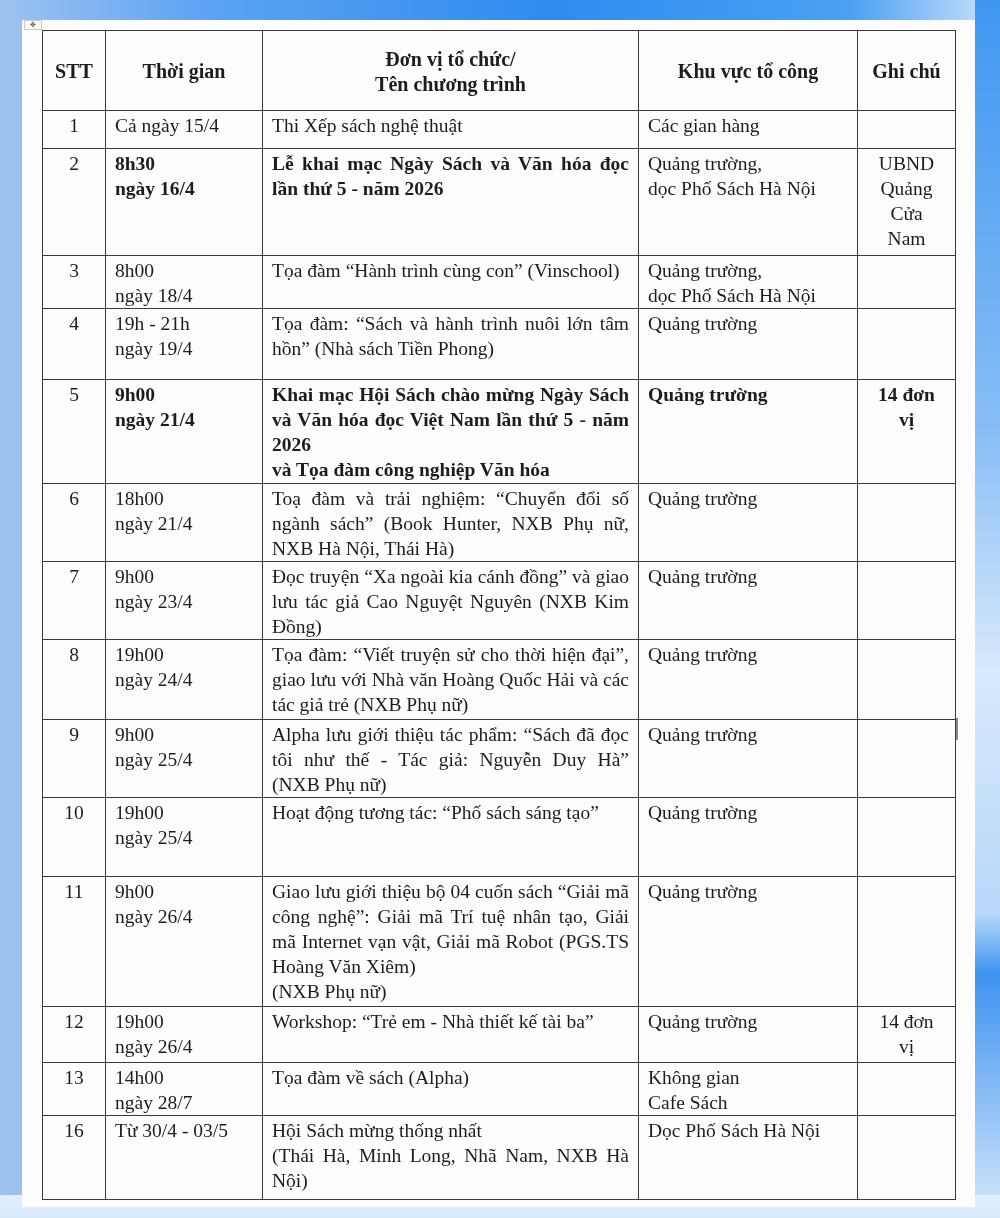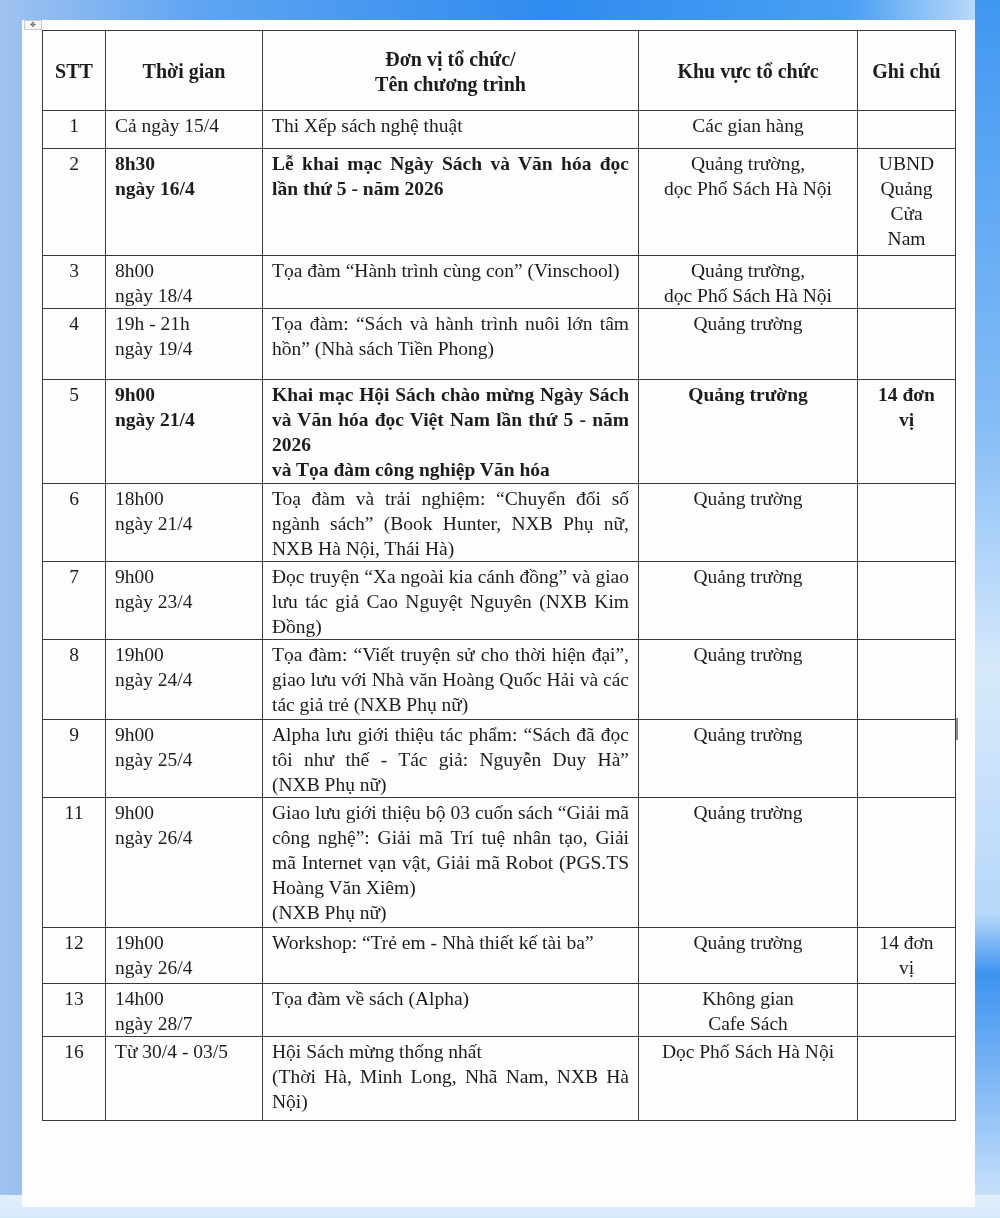--- a/index.html
+++ b/index.html
@@ -67,21 +67,21 @@
     text-align: center;
     vertical-align: middle;
     font-size: 20px;
   }
   col.c-stt { width: 63px; }
   col.c-time { width: 157px; }
   col.c-prog { width: 376px; }
   col.c-area { width: 219px; }
   col.c-note { width: 98px; }
   td.stt { text-align: center; padding-left: 2px; padding-right: 2px; }
-  td.area { text-align: center; }
+  td.area { text-align: left; }
   td.note { text-align: center; padding-left: 3px; padding-right: 3px; font-family: Liberation Serif, serif; }
   td.prog { text-align: justify; }
   .bold { font-weight: bold; }
   .line { display: block; white-space: nowrap; }
   .prog .line { white-space: normal; }
   tr.h-head { height: 80px; }
   tr.r1 { height: 38px; }
   tr.r2 { height: 107px; }
   tr.r3 { height: 52px; }
   tr.r4 { height: 71px; }
@@ -123,21 +123,21 @@
       <col class="c-note">
   </colgroup>
   <thead>
     <tr class="h-head">
       <th>STT</th>
       <th>Thời gian</th>
       <th>
         <span class="line">Đơn vị tổ chức/</span>
         <span class="line">Tên chương trình</span>
       </th>
-      <th>Khu vực tổ chức</th>
+      <th>Khu vực tổ công</th>
       <th>Ghi chú</th>
     </tr>
   </thead>
   <tbody id="table-body">
       <tr class="r1">
         <td class="stt">1</td>
         <td class="time">
           <span class="line">Cả ngày 15/4</span>
         </td>
         <td class="prog">
@@ -264,28 +264,42 @@
           <span class="line">ngày 25/4</span>
         </td>
         <td class="prog">
           <span class="line">Alpha lưu giới thiệu tác phẩm: “Sách đã đọc tôi như thế - Tác giả: Nguyễn Duy Hà” (NXB Phụ nữ)</span>
         </td>
         <td class="area">
           <span class="line">Quảng trường</span>
         </td>
         <td class="note"></td>
       </tr>
+      <tr class="r10">
+        <td class="stt">10</td>
+        <td class="time">
+          <span class="line">19h00</span>
+          <span class="line">ngày 25/4</span>
+        </td>
+        <td class="prog">
+          <span class="line">Hoạt động tương tác: “Phố sách sáng tạo”</span>
+        </td>
+        <td class="area">
+          <span class="line">Quảng trường</span>
+        </td>
+        <td class="note"></td>
+      </tr>
       <tr class="r11">
         <td class="stt">11</td>
         <td class="time">
           <span class="line">9h00</span>
           <span class="line">ngày 26/4</span>
         </td>
         <td class="prog">
-          <span class="line">Giao lưu giới thiệu bộ 03 cuốn sách “Giải mã công nghệ”: Giải mã Trí tuệ nhân tạo, Giải mã Internet vạn vật, Giải mã Robot (PGS.TS Hoàng Văn Xiêm)</span>
+          <span class="line">Giao lưu giới thiệu bộ 04 cuốn sách “Giải mã công nghệ”: Giải mã Trí tuệ nhân tạo, Giải mã Internet vạn vật, Giải mã Robot (PGS.TS Hoàng Văn Xiêm)</span>
           <span class="line">(NXB Phụ nữ)</span>
         </td>
         <td class="area">
           <span class="line">Quảng trường</span>
         </td>
         <td class="note"></td>
       </tr>
       <tr class="r12">
         <td class="stt">12</td>
         <td class="time">
@@ -318,21 +332,21 @@
         </td>
         <td class="note"></td>
       </tr>
       <tr class="r16">
         <td class="stt">16</td>
         <td class="time">
           <span class="line">Từ 30/4 - 03/5</span>
         </td>
         <td class="prog">
           <span class="line">Hội Sách mừng thống nhất</span>
-          <span class="line">(Thời Hà, Minh Long, Nhã Nam, NXB Hà Nội)</span>
+          <span class="line">(Thái Hà, Minh Long, Nhã Nam, NXB Hà Nội)</span>
         </td>
         <td class="area">
           <span class="line">Dọc Phố Sách Hà Nội</span>
         </td>
         <td class="note"></td>
       </tr>
     </tbody>
 </table>
 
 </body></html>

